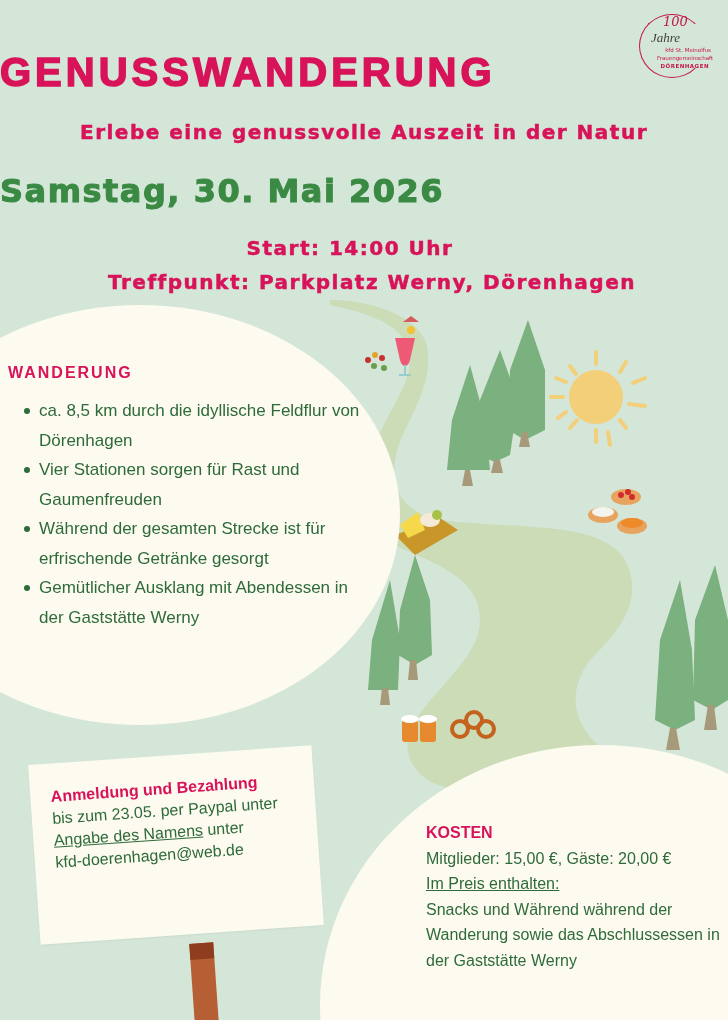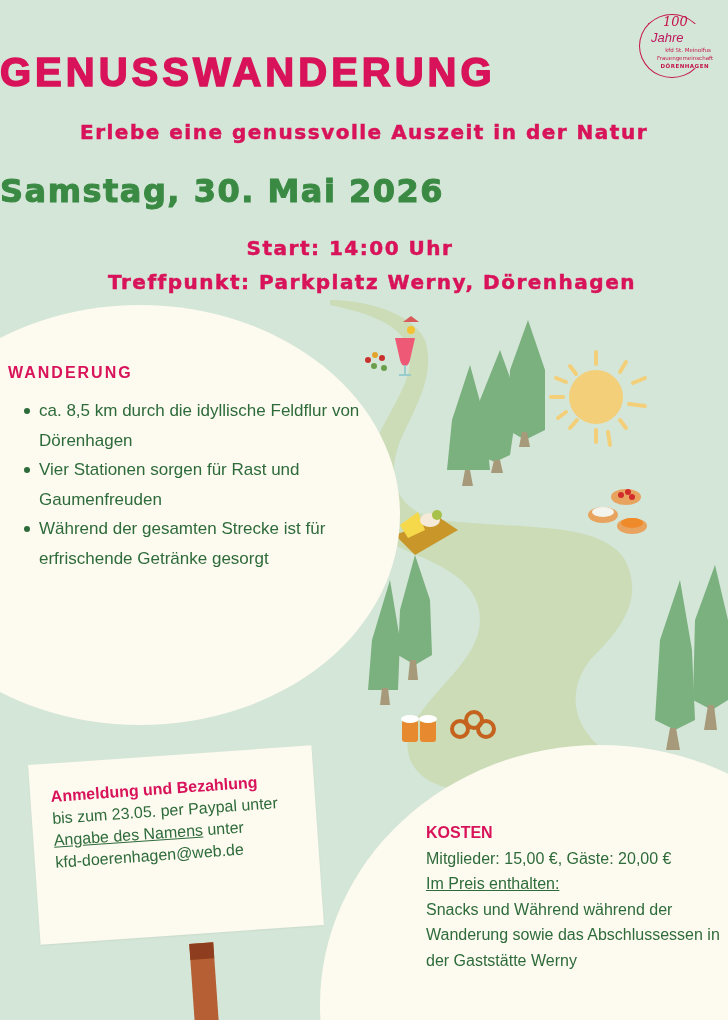--- a/index.html
+++ b/index.html
@@ -19,21 +19,21 @@
     position: absolute; left: 2px; top: 2px; width: 66px; height: 64px;
     border: 1.5px solid #c4144c; border-radius: 50%;
     border-right-color: transparent; border-top-color: #c4144c;
   }
   .logo-100 {
     position: absolute; left: 26px; top: 2px;
     font-family: "DejaVu Serif", serif; font-size: 13px; color: #c4144c; font-style: italic;
   }
   .logo-jahre {
     position: absolute; left: 14px; top: 18px;
-    font-family: Liberation Sans, sans-serif; font-size: 13px; color: #be185d; font-style: italic;
+    font-family: Liberation Serif, serif; font-size: 13px; color: #404040; font-style: italic;
   }
   .logo-line {
     position: absolute; right: 0; font-family: "DejaVu Sans", sans-serif;
     font-size: 5.5px; color: #c4144c; white-space: nowrap; text-align: right;
   }
   .logo-l1 { top: 35px; right: 2px; }
   .logo-l2 { top: 43px; right: 0px; }
   .logo-l3 { top: 51px; right: 4px; font-weight: bold; letter-spacing: 0.5px; }
 
   
@@ -241,20 +241,21 @@
 <div class="abs subtitle">Erlebe eine genussvolle Auszeit in der Natur</div>
 <div class="abs date">Samstag, 30. Mai 2026</div>
 <div class="abs start">Start: 14:00 Uhr</div>
 <div class="abs meet">Treffpunkt: Parkplatz Werny, Dörenhagen</div>
 
 <div class="abs wander-heading">WANDERUNG</div>
 <ul class="abs wander-list">
   <li>ca. 8,5 km durch die idyllische Feldflur von Dörenhagen</li>
   <li>Vier Stationen sorgen für Rast und Gaumenfreuden</li>
   <li>Während der gesamten Strecke ist für erfrischende Getränke gesorgt</li>
+  <li>Gemütlicher Ausklang mit Abendessen in der Gaststätte Werny</li>
 </ul>
 
 <div class="abs sign"></div>
 <div class="abs sign-post"></div>
 <div class="abs sign-text">
   <div class="sign-heading">Anmeldung und Bezahlung</div>
   <div>bis zum 23.05. per Paypal unter</div>
   <div><span class="u">Angabe des Namens</span><span> unter</span></div>
   <div>kfd-doerenhagen@web.de</div>
 </div>

